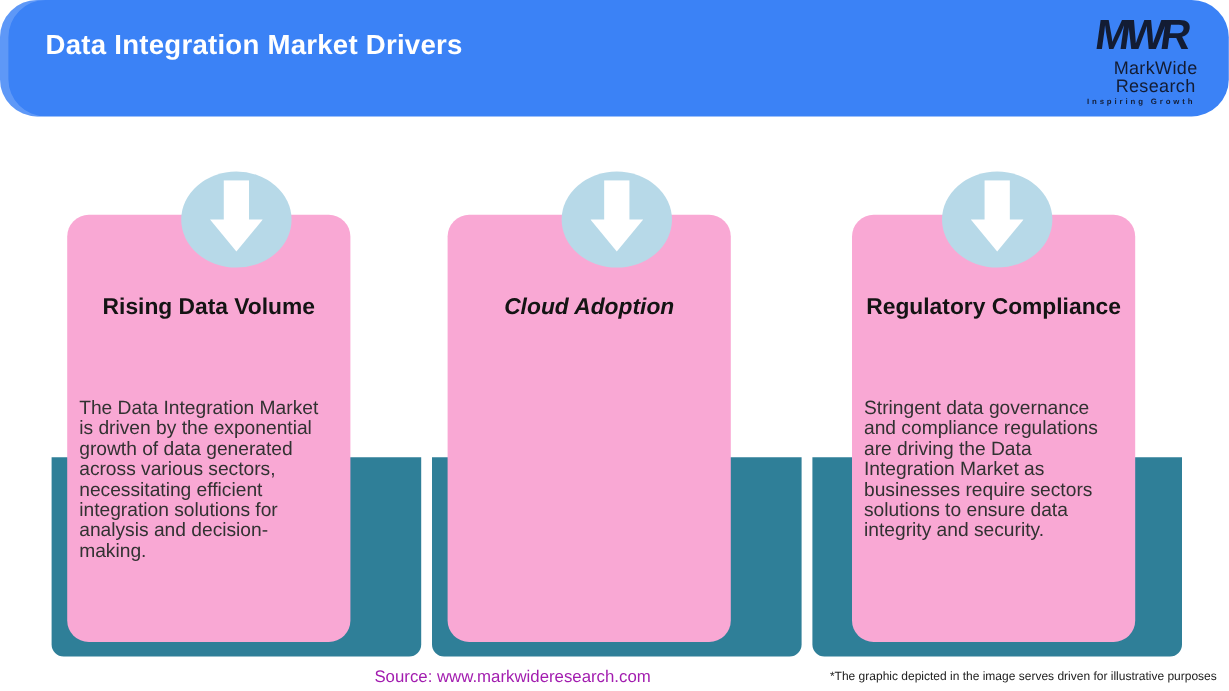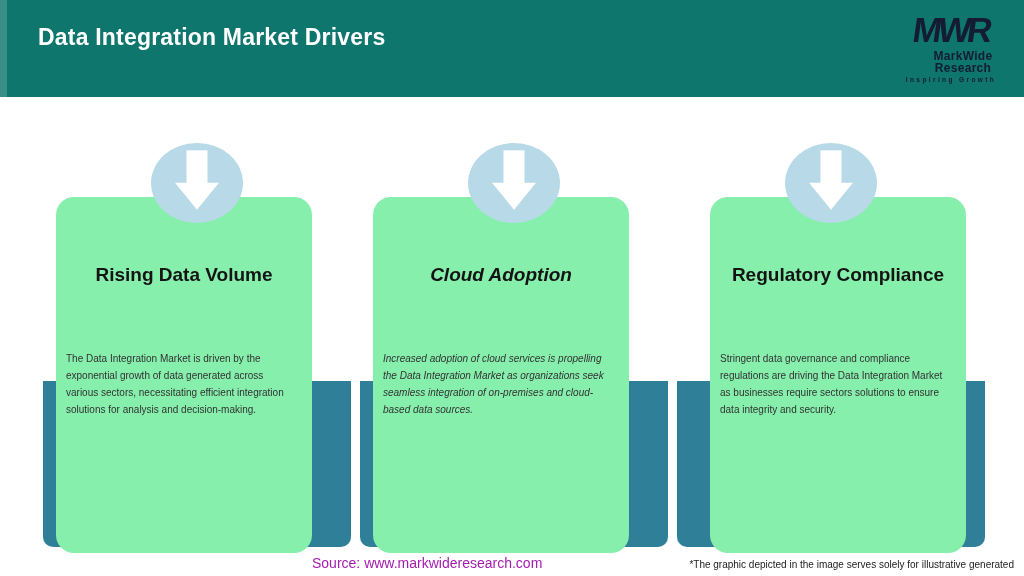--- a/index.html
+++ b/index.html
@@ -8,59 +8,60 @@
     font-family: "Liberation Sans", sans-serif;
     background: #ffffff;
     overflow: hidden;
     position: relative;
   }
   .stage { position: absolute; inset: 0; width: 1024px; height: 576px; }
 
   
   .header {
     position: absolute; left: 0; top: 0; width: 1024px; height: 97px;
-    background: #0f766e;
+    background: #3b82f6;
     box-shadow: inset 7px 0 0 rgba(255,255,255,0.18);
+    border-radius: 31px;
   }
   .page-title {
     position: absolute; left: 38px; top: 24px;
     font-size: 23px; font-weight: bold; color: #ffffff;
     letter-spacing: 0.2px;
   }
   .logo {
     position: absolute; right: 18px; top: 12px; width: 110px;
     text-align: center; color: #131c33; line-height: 1;
   }
   .logo-mark {
     font-size: 35px; font-weight: bold; letter-spacing: -4px;
     transform: skewX(-8deg); display: inline-block; margin-bottom: 2px;
   }
-  .logo-name { font-size: 12px; font-weight: bold; letter-spacing: 0.3px; margin-top: 1px; margin-left: 24px; }
+  .logo-name { font-size: 15px; font-weight: normal; letter-spacing: 0.3px; margin-top: 1px; margin-left: 24px; }
   .logo-tagline { font-size: 6.5px; font-weight: bold; letter-spacing: 2.4px; margin-top: 3px; }
 
   
   .backdrop {
     position: absolute; top: 381px; height: 166px; width: 308px;
     background: #2f7f98; border-radius: 0 0 10px 10px;
   }
   .b0 { left: 43px; } .b1 { left: 360px; } .b2 { left: 677px; }
 
   
   .card {
-    position: absolute; top: 197px; height: 356px; width: 256px;
-    background: #86efac; border-radius: 18px;
+    position: absolute; top: 179px; height: 356px; width: 236px;
+    background: #f9a8d4; border-radius: 18px;
   }
   .c0 { left: 56px; } .c1 { left: 373px; font-style: italic; } .c2 { left: 690px; margin-left: 20px; }
   .card-title {
     margin-top: 66px; text-align: center;
     font-size: 19px; font-weight: bold; color: #141414; line-height: 23px;
   }
   .card-desc {
     margin-top: 64px; padding: 0 14px 0 10px;
-    font-size: 10px; line-height: 17px; color: #323232;
+    font-size: 16px; line-height: 17px; color: #323232;
   }
 
   
   .badge {
     position: absolute; top: 143px; width: 92px; height: 80px;
     background: #b7d9e8; border-radius: 50%;
     display: flex; align-items: flex-start; justify-content: center;
   }
   .bd0 { left: 151px; } .bd1 { left: 468px; } .bd2 { left: 785px; }
   .badge svg { margin-top: 7px; display: block; }
@@ -93,21 +94,20 @@
   <div class="backdrop b1"></div>
   <div class="backdrop b2"></div>
 
   <div class="card c0">
     <h2 class="card-title">Rising Data Volume</h2>
     <p class="card-desc">The Data Integration Market is driven by the exponential growth of data generated across various sectors, necessitating efficient integration solutions for analysis and decision-making.</p>
   </div>
 
   <div class="card c1">
     <h2 class="card-title">Cloud Adoption</h2>
-    <p class="card-desc">Increased adoption of cloud services is propelling the Data Integration Market as organizations seek seamless integration of on-premises and cloud-based data sources.</p>
   </div>
 
   <div class="card c2">
     <h2 class="card-title">Regulatory Compliance</h2>
     <p class="card-desc">Stringent data governance and compliance regulations are driving the Data Integration Market as businesses require sectors solutions to ensure data integrity and security.</p>
   </div>
 
   <div class="badge bd0">
     <svg width="44" height="60" viewBox="0 0 46 62">
       <rect x="12" y="0" width="22" height="36" fill="#ffffff"></rect>
@@ -121,15 +121,15 @@
     </svg>
   </div>
   <div class="badge bd2">
     <svg width="44" height="60" viewBox="0 0 46 62">
       <rect x="12" y="0" width="22" height="36" fill="#ffffff"></rect>
       <polygon points="0,34 46,34 23,62" fill="#ffffff"></polygon>
     </svg>
   </div>
 
   <div class="source">Source: www.markwideresearch.com</div>
-  <div class="disclaimer">*The graphic depicted in the image serves solely for illustrative generated</div>
+  <div class="disclaimer">*The graphic depicted in the image serves driven for illustrative purposes</div>
 
 </div>
 
 </body></html>

